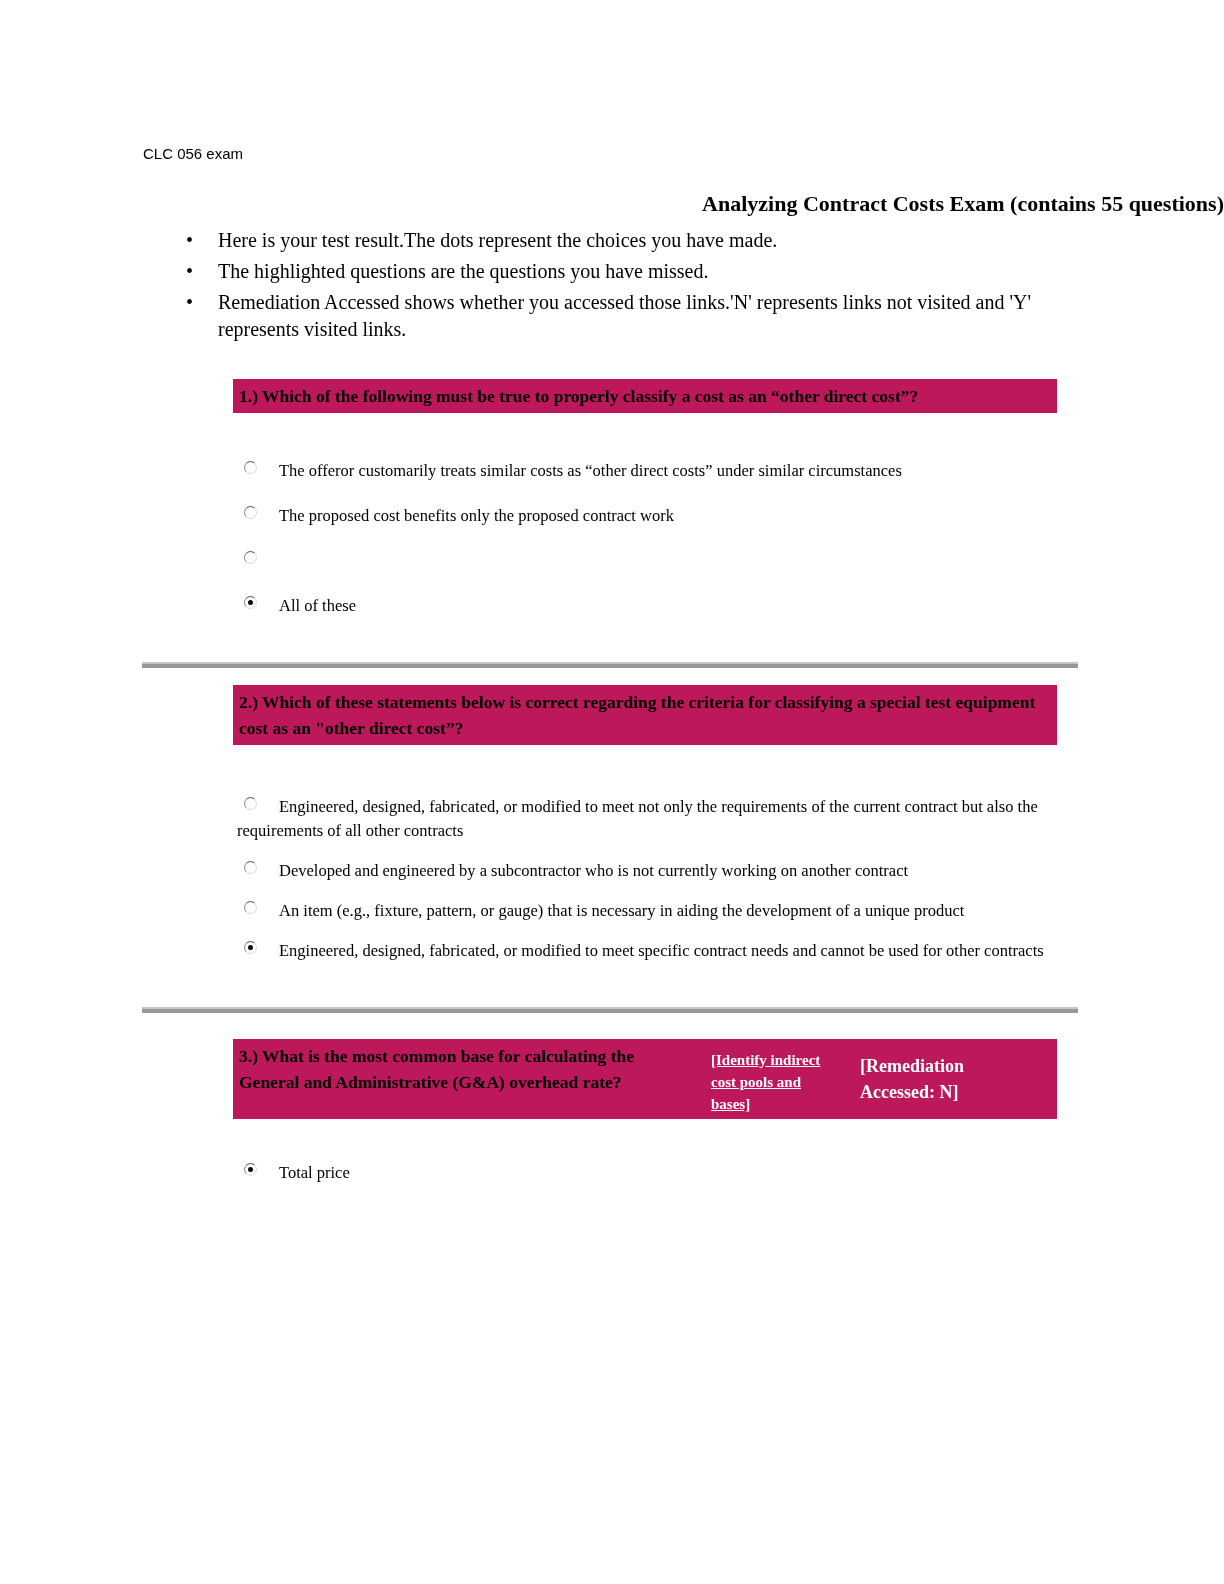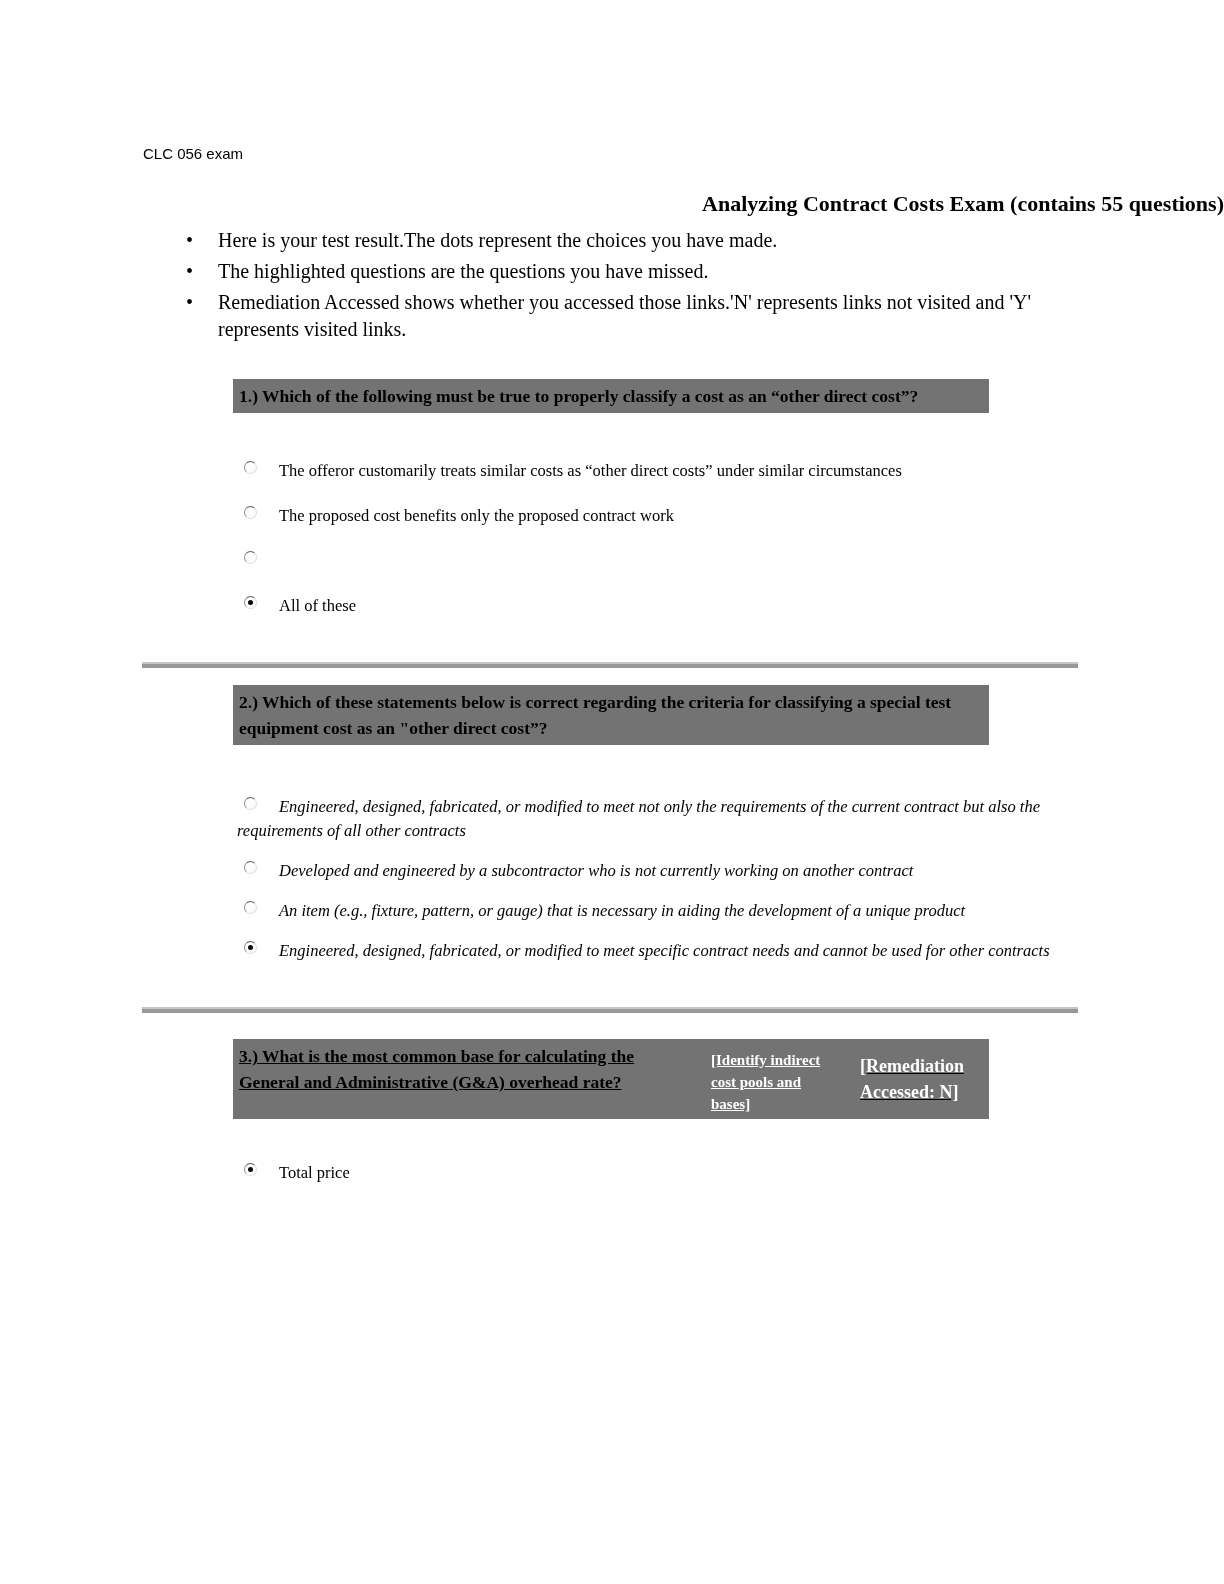--- a/index.html
+++ b/index.html
@@ -30,32 +30,32 @@
     font-size:20px; line-height:27px;
   }
   ul.bullets li::before {
     content:"•";
     position:absolute; left:43px; top:0;
     font-size:20px;
   }
 
   .qheader {
     margin-left:233px;
-    width:756px; box-sizing:border-box;
-    background:#737373;
+    width:824px; box-sizing:border-box;
+    background:#be185d;
     padding:4px 6px;
     font-size:17.5px; font-weight:bold; line-height:26px;
     color:#000000;
   }
   .qheader.first { margin-top:36px; }
 
   .options { margin:46px 0 0 237px; width:843px; }
   .options.tight { margin-top:50px; }
   .option { margin-bottom:21px; font-size:16.5px; line-height:24px; }
-  .options.tight .option { margin-bottom:16px;font-style:italic; }
+  .options.tight .option { margin-bottom:16px; }
 
   .radio {
     display:inline-block; box-sizing:border-box;
     width:13px; height:13px; border-radius:50%;
     background:#fcfcfc;
     border:1.5px solid;
     border-color:#5e5e5e #dcdcdc #dcdcdc #8a8a8a;
     margin:2px 22px 0 7px;
     vertical-align:top;
     position:relative;
@@ -68,21 +68,21 @@
     background:#0a0a0a;
   }
 
   .divider {
     margin-top:44px; margin-left:142px;
     width:936px; height:4px;
     background:#989898;
     border-top:2px solid #c6c6c6;
   }
   .qheader.after-divider { margin-top:17px; }
-  .qheader.q3 { margin-top:26px; display:flex; align-items:flex-start;text-decoration:underline; }
+  .qheader.q3 { margin-top:26px; display:flex; align-items:flex-start; }
   .q3-question { width:452px; flex:0 0 452px; }
   .q3-link {
     width:132px; flex:0 0 132px; margin-left:20px; margin-top:6px;
     font-size:15px; font-weight:bold; line-height:22px;
     color:#ffffff; text-decoration:underline; cursor:pointer;
   }
   .q3-remediation {
     width:170px; flex:0 0 170px; margin-left:17px; margin-top:10px;
     font-size:18px; font-weight:bold; line-height:26px;
     color:#ffffff;

